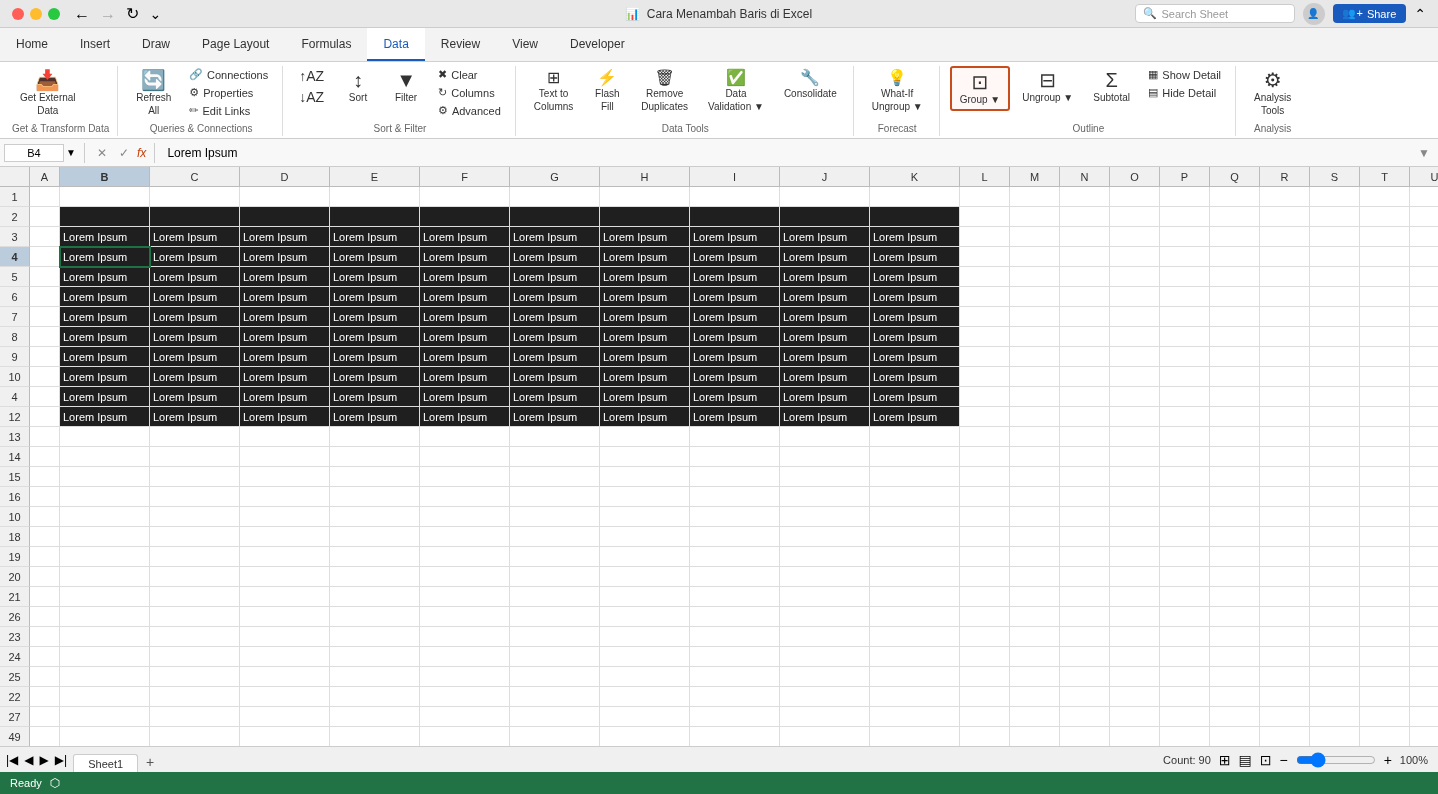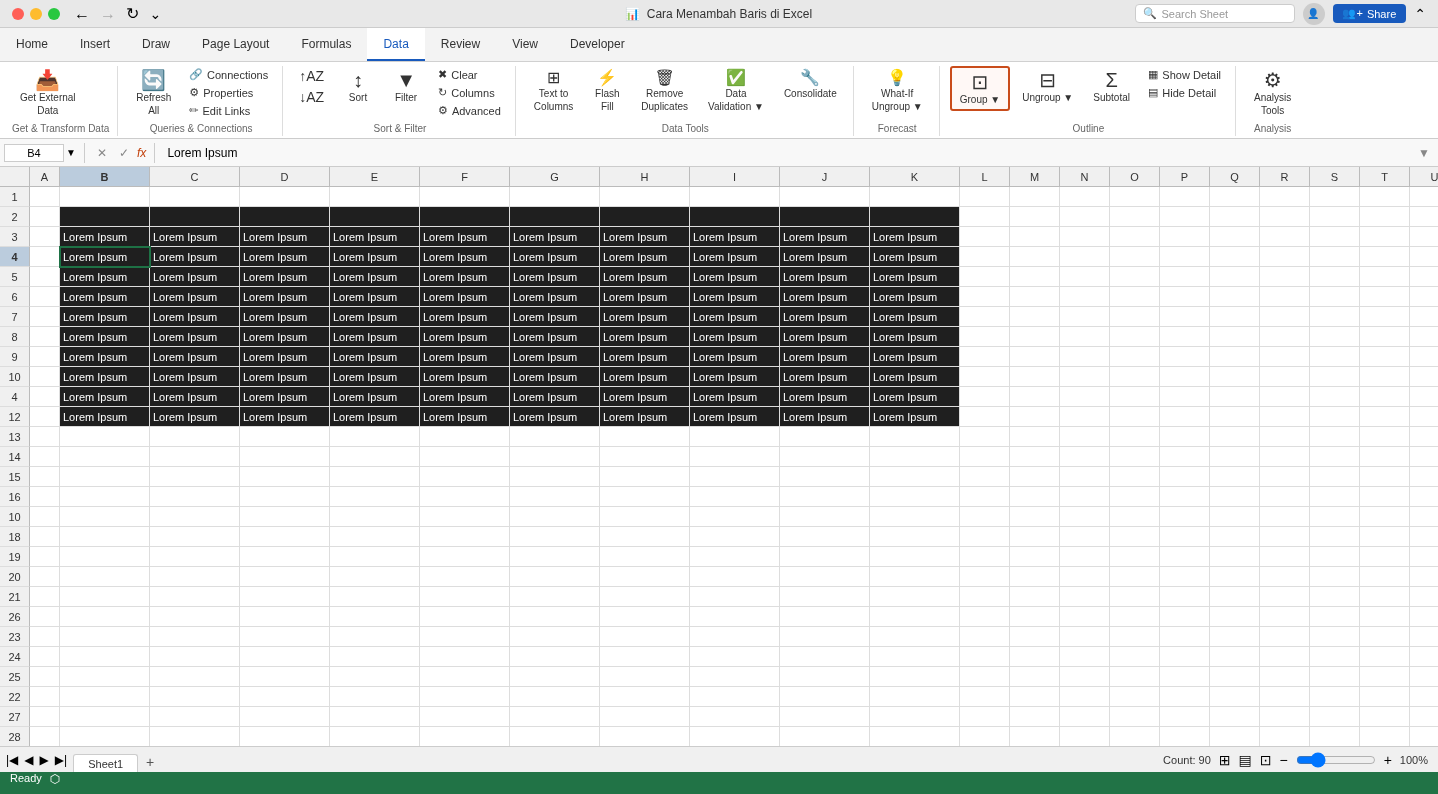--- a/index.html
+++ b/index.html
@@ -921,21 +921,21 @@
               <div style="width:50px;min-width:50px;height:20px;border-right:1px solid #ddd;border-bottom:1px solid #ddd;display:flex;align-items:center;padding:0 3px;font-size:11px;color:#333;overflow:hidden;cursor:cell;user-select:none;white-space:nowrap;background:#fff;flex-shrink:0;"></div>
               <div style="width:50px;min-width:50px;height:20px;border-right:1px solid #ddd;border-bottom:1px solid #ddd;display:flex;align-items:center;padding:0 3px;font-size:11px;color:#333;overflow:hidden;cursor:cell;user-select:none;white-space:nowrap;background:#fff;flex-shrink:0;"></div>
               <div style="width:50px;min-width:50px;height:20px;border-right:1px solid #ddd;border-bottom:1px solid #ddd;display:flex;align-items:center;padding:0 3px;font-size:11px;color:#333;overflow:hidden;cursor:cell;user-select:none;white-space:nowrap;background:#fff;flex-shrink:0;"></div>
               <div style="width:50px;min-width:50px;height:20px;border-right:1px solid #ddd;border-bottom:1px solid #ddd;display:flex;align-items:center;padding:0 3px;font-size:11px;color:#333;overflow:hidden;cursor:cell;user-select:none;white-space:nowrap;background:#fff;flex-shrink:0;"></div>
               <div style="width:50px;min-width:50px;height:20px;border-right:1px solid #ddd;border-bottom:1px solid #ddd;display:flex;align-items:center;padding:0 3px;font-size:11px;color:#333;overflow:hidden;cursor:cell;user-select:none;white-space:nowrap;background:#fff;flex-shrink:0;"></div>
               <div style="width:50px;min-width:50px;height:20px;border-right:1px solid #ddd;border-bottom:1px solid #ddd;display:flex;align-items:center;padding:0 3px;font-size:11px;color:#333;overflow:hidden;cursor:cell;user-select:none;white-space:nowrap;background:#fff;flex-shrink:0;"></div>
               <div style="width:50px;min-width:50px;height:20px;border-right:1px solid #ddd;border-bottom:1px solid #ddd;display:flex;align-items:center;padding:0 3px;font-size:11px;color:#333;overflow:hidden;cursor:cell;user-select:none;white-space:nowrap;background:#fff;flex-shrink:0;"></div>
               <div style="width:50px;min-width:50px;height:20px;border-right:1px solid #ddd;border-bottom:1px solid #ddd;display:flex;align-items:center;padding:0 3px;font-size:11px;color:#333;overflow:hidden;cursor:cell;user-select:none;white-space:nowrap;background:#fff;flex-shrink:0;"></div>
               <div style="width:50px;min-width:50px;height:20px;border-right:1px solid #ddd;border-bottom:1px solid #ddd;display:flex;align-items:center;padding:0 3px;font-size:11px;color:#333;overflow:hidden;cursor:cell;user-select:none;white-space:nowrap;background:#fff;flex-shrink:0;"></div>
             </div><div style="display:flex;">
-              <div style="width:30px;min-width:30px;height:20px;background:#f0f0f0;border-right:1px solid #bbb;border-bottom:1px solid #ddd;display:flex;align-items:center;justify-content:center;font-size:11px;color:#333;cursor:pointer;user-select:none;flex-shrink:0;font-weight:normal;">28</div>
+              <div style="width:30px;min-width:30px;height:20px;background:#f0f0f0;border-right:1px solid #bbb;border-bottom:1px solid #ddd;display:flex;align-items:center;justify-content:center;font-size:11px;color:#333;cursor:pointer;user-select:none;flex-shrink:0;font-weight:normal;">49</div>
               <div style="width:30px;min-width:30px;height:20px;border-right:1px solid #ddd;border-bottom:1px solid #ddd;display:flex;align-items:center;padding:0 3px;font-size:11px;color:#333;overflow:hidden;cursor:cell;user-select:none;white-space:nowrap;background:#fff;flex-shrink:0;"></div>
               <div style="width:90px;min-width:90px;height:20px;border-right:1px solid #ddd;border-bottom:1px solid #ddd;display:flex;align-items:center;padding:0 3px;font-size:11px;color:#333;overflow:hidden;cursor:cell;user-select:none;white-space:nowrap;background:#fff;flex-shrink:0;"></div>
               <div style="width:90px;min-width:90px;height:20px;border-right:1px solid #ddd;border-bottom:1px solid #ddd;display:flex;align-items:center;padding:0 3px;font-size:11px;color:#333;overflow:hidden;cursor:cell;user-select:none;white-space:nowrap;background:#fff;flex-shrink:0;"></div>
               <div style="width:90px;min-width:90px;height:20px;border-right:1px solid #ddd;border-bottom:1px solid #ddd;display:flex;align-items:center;padding:0 3px;font-size:11px;color:#333;overflow:hidden;cursor:cell;user-select:none;white-space:nowrap;background:#fff;flex-shrink:0;"></div>
               <div style="width:90px;min-width:90px;height:20px;border-right:1px solid #ddd;border-bottom:1px solid #ddd;display:flex;align-items:center;padding:0 3px;font-size:11px;color:#333;overflow:hidden;cursor:cell;user-select:none;white-space:nowrap;background:#fff;flex-shrink:0;"></div>
               <div style="width:90px;min-width:90px;height:20px;border-right:1px solid #ddd;border-bottom:1px solid #ddd;display:flex;align-items:center;padding:0 3px;font-size:11px;color:#333;overflow:hidden;cursor:cell;user-select:none;white-space:nowrap;background:#fff;flex-shrink:0;"></div>
               <div style="width:90px;min-width:90px;height:20px;border-right:1px solid #ddd;border-bottom:1px solid #ddd;display:flex;align-items:center;padding:0 3px;font-size:11px;color:#333;overflow:hidden;cursor:cell;user-select:none;white-space:nowrap;background:#fff;flex-shrink:0;"></div>
               <div style="width:90px;min-width:90px;height:20px;border-right:1px solid #ddd;border-bottom:1px solid #ddd;display:flex;align-items:center;padding:0 3px;font-size:11px;color:#333;overflow:hidden;cursor:cell;user-select:none;white-space:nowrap;background:#fff;flex-shrink:0;"></div>
               <div style="width:90px;min-width:90px;height:20px;border-right:1px solid #ddd;border-bottom:1px solid #ddd;display:flex;align-items:center;padding:0 3px;font-size:11px;color:#333;overflow:hidden;cursor:cell;user-select:none;white-space:nowrap;background:#fff;flex-shrink:0;"></div>
               <div style="width:90px;min-width:90px;height:20px;border-right:1px solid #ddd;border-bottom:1px solid #ddd;display:flex;align-items:center;padding:0 3px;font-size:11px;color:#333;overflow:hidden;cursor:cell;user-select:none;white-space:nowrap;background:#fff;flex-shrink:0;"></div>
@@ -970,18 +970,18 @@
         <span style="font-size:11px;color:#333;">Count: 90</span>
         <span style="cursor:pointer;font-size:14px;">⊞</span>
         <span style="cursor:pointer;font-size:14px;">▤</span>
         <span style="cursor:pointer;font-size:14px;">⊡</span>
         <span style="cursor:pointer;font-size:14px;">−</span>
         <input type="range" min="10" max="400" value="100" style="width: 80px;">
         <span style="cursor:pointer;font-size:14px;">+</span>
         <span style="font-size:11px;color:#333;">100%</span>
       </div>
     </div>
-    <div style="height:22px;background:#217346;color:#fff;display:flex;padding:0 10px;">
+    <div style="height:22px;background:#217346;color:#fff;display:flex;align-items:center;padding:0 10px;">
       <span style="font-size:11px;">Ready</span>
       <span style="margin-left:8px;font-size:12px;">⬡</span>
     </div>
   </div>
 </div>
 
 </body></html>

